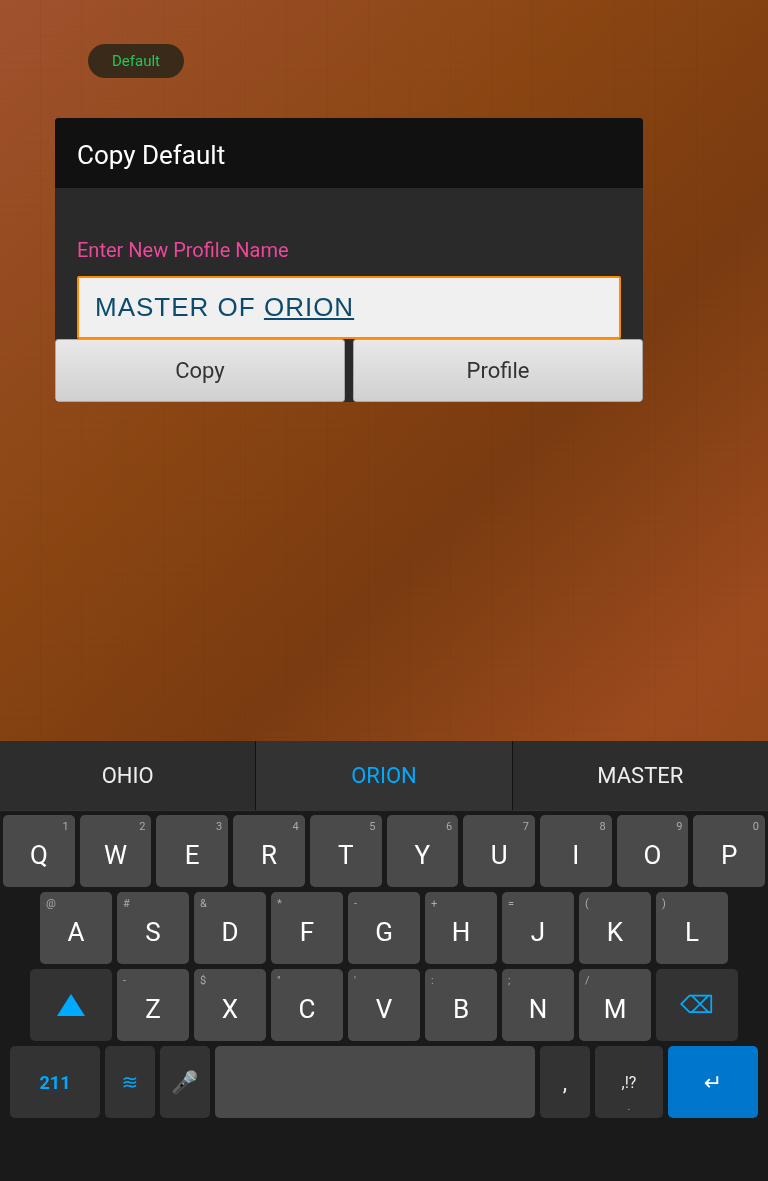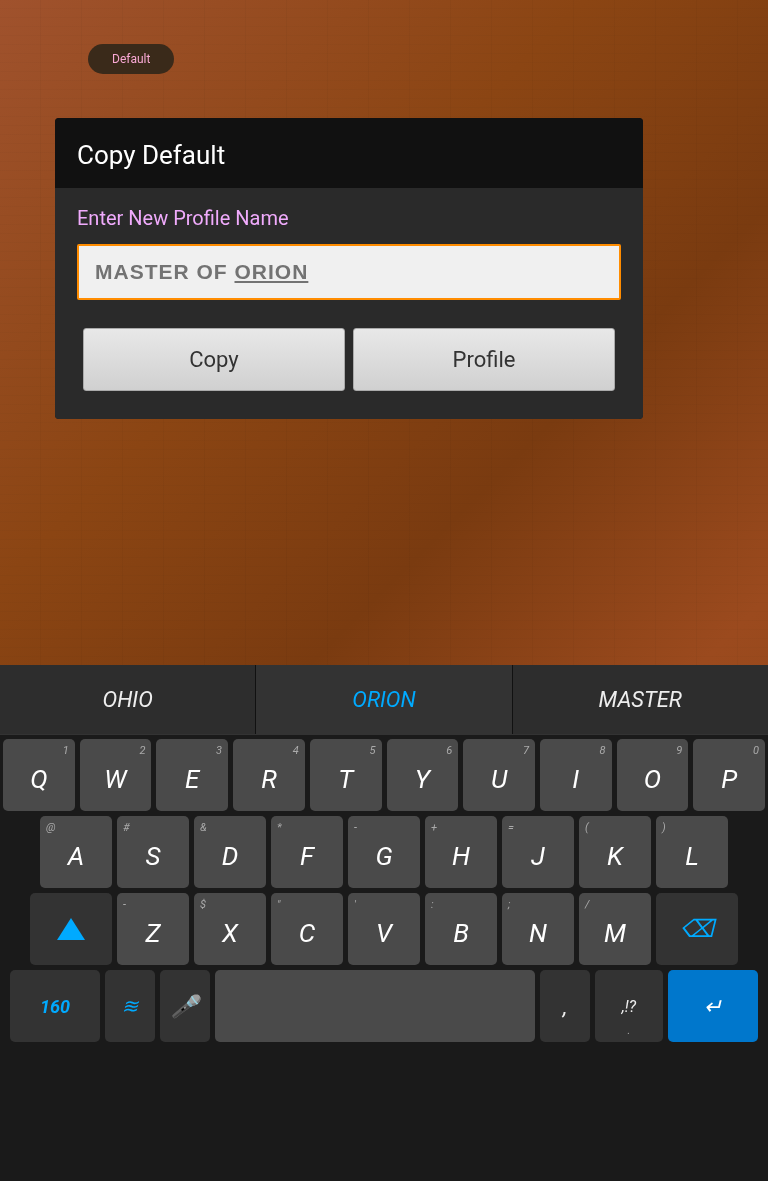--- a/index.html
+++ b/index.html
@@ -35,24 +35,24 @@
         linear-gradient(135deg, #a0522d 0%, #8B4513 30%, #7a3b10 50%, #9b4a1e 70%, #8B4513 100%);
       z-index: 0;
     }
 
     
     .default-badge {
       position: absolute;
       top: 44px;
       left: 88px;
       background: #3a2a1a;
-      color: #f9a8d4;
+      color: #22c55e;
       padding: 8px 24px;
       border-radius: 20px;
-      font-size: 12px;
+      font-size: 15px;
       z-index: 10;
     }
 
     
     .dialog-container {
       position: absolute;
       top: 118px;
       left: 55px;
       width: 588px;
       background: #1a1a1a;
@@ -68,53 +68,53 @@
       font-weight: 400;
       padding: 22px 22px 18px 22px;
     }
 
     .dialog-body {
       background: #2a2a2a;
       padding: 18px 22px 0 22px;
     }
 
     .dialog-label {
-      color: #f0abfc;
+      color: #ec4899;
       font-size: 20px;
       margin-bottom: 14px;
+      margin-top: 32px;
     }
 
     .dialog-input-wrapper {
       border: 2px solid #ff8c00;
       background: #f0f0f0;
       border-radius: 2px;
       padding: 14px 16px;
       margin-bottom: 0;
     }
 
     .dialog-input {
       width: 100%;
       background: transparent;
       border: none;
       outline: none;
-      font-size: 21px;
-      color: #737373;
+      font-size: 26px;
+      color: #0c4a6e;
       font-family: Arial, sans-serif;
       letter-spacing: 1px;
-      font-weight: bold;
     }
 
     .dialog-input span.underline {
       text-decoration: underline;
     }
 
     .dialog-buttons {
       display: flex;
       background: #2a2a2a;
-      padding: 28px;
+      padding: 0;
       gap: 8px;
     }
 
     .dialog-btn {
       flex: 1;
       padding: 18px 0;
       font-size: 22px;
       color: #333;
       background: linear-gradient(to bottom, #e8e8e8, #d0d0d0);
       border: 1px solid #aaa;
@@ -122,24 +122,23 @@
       cursor: pointer;
       text-align: center;
     }
 
     
     .keyboard-area {
       position: absolute;
       bottom: 0;
       left: 0;
       right: 0;
-      height: 516px;
+      height: 440px;
       background: #1a1a1a;
       z-index: 30;
-      font-style: italic;
     }
 
     
     .autocomplete-row {
       display: flex;
       height: 70px;
       border-bottom: 1px solid #333;
     }
 
     .autocomplete-item {
@@ -438,21 +437,21 @@
           <span class="key-sym">/</span>
           <span class="key-letter">M</span>
         </div>
       <div class="key backspace-key">
         <span class="backspace-icon" style="color:#00aaff;">⌫</span>
       </div>
     </div>
 
     <div class="key-row">
       <div class="key num123-key">
-        <span style="font-size:18px; color:#00aaff; font-weight:bold;">160</span>
+        <span style="font-size:18px; color:#00aaff; font-weight:bold;">211</span>
       </div>
       <div class="key symbol-key">
         <span class="swift-key-logo" style="font-size:20px;">≋</span>
       </div>
       <div class="key mic-key">
         <span style="font-size:22px;">🎤</span>
       </div>
       <div class="key space-key"></div>
       <div class="key symbol-key">
         <span style="font-size:22px; color:#eee;">,</span>

